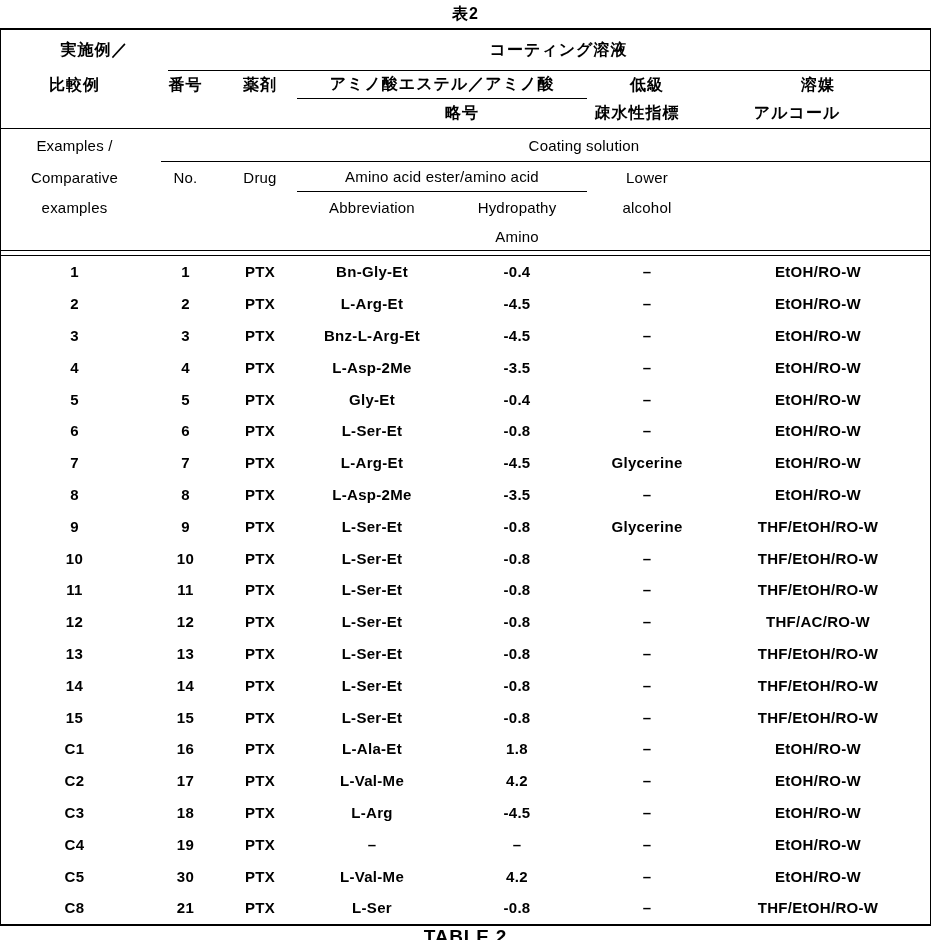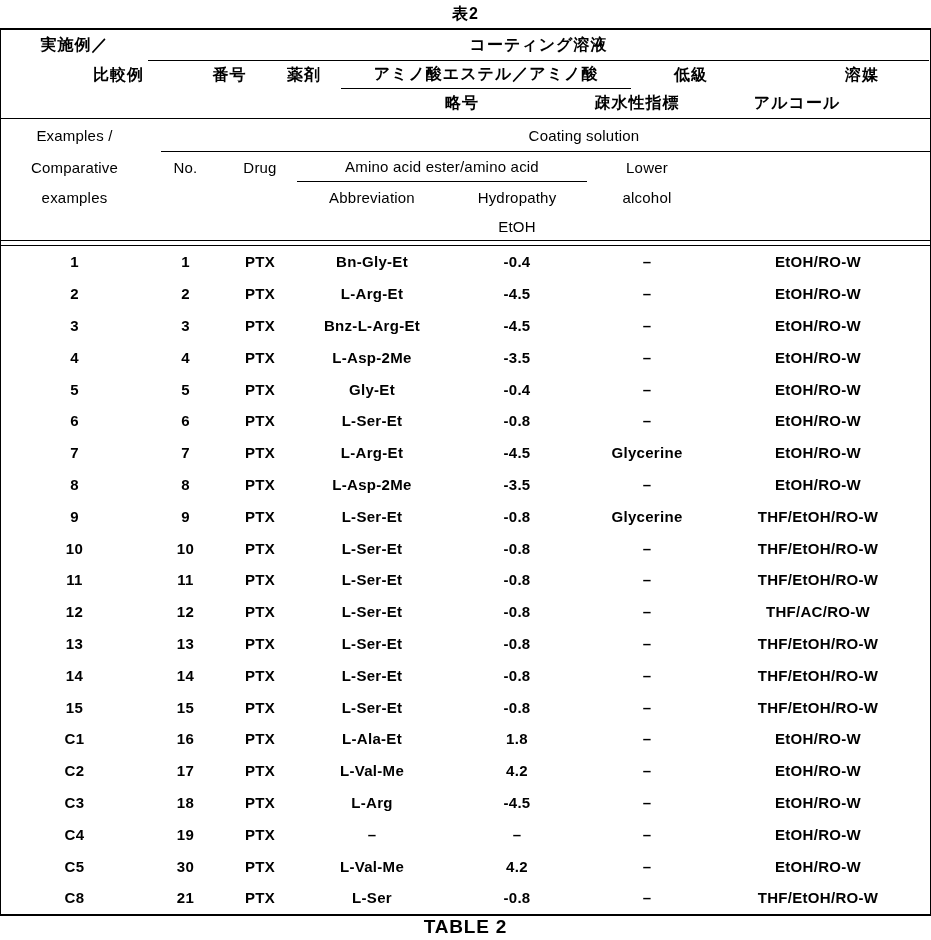--- a/index.html
+++ b/index.html
@@ -32,21 +32,21 @@
   .gc1 { grid-column: 1; } .gc2 { grid-column: 2; } .gc3 { grid-column: 3; }
   .gc4 { grid-column: 4; } .gc5 { grid-column: 5; } .gc6 { grid-column: 6; }
   .gc7 { grid-column: 7; }
   .gc2-8 { grid-column: 2 / 8; }
   .gc4-6 { grid-column: 4 / 6; }
 
   .underline { border-bottom: 1.5px solid #000; }
 
   .jp-header { border-bottom: 1.5px solid #000; }
   .jp { font-size: 16px; font-weight: bold; letter-spacing: 1px; }
-  .jrow1 { height: 31px; } .jrow2 { height: 28px; margin-left: 44px; } .jrow3 { height: 29px; gap: 30px; }
+  .jrow1 { height: 41px; margin-left: 20px; } .jrow2 { height: 28px; } .jrow3 { height: 29px; gap: 30px; }
 
   .en { font-size: 15px; font-weight: normal; letter-spacing: 0.2px; }
   .erow1 { height: 33px; gap: 13px; } .erow2 { height: 30px; }
   .erow3 { height: 31px; } .erow4 { height: 27px; }
 
   .double-rule {
     height: 6px; box-sizing: border-box;
     border-top: 1.5px solid #000; border-bottom: 1.5px solid #000;
   }
 
@@ -99,21 +99,21 @@
         <div class="c gc4-6 en underline">Amino acid ester/amino acid</div>
         <div class="c gc6 en">Lower</div>
       </div>
       <div class="hrow erow3">
         <div class="c gc1 en">examples</div>
         <div class="c gc4 en">Abbreviation</div>
         <div class="c gc5 en">Hydropathy</div>
         <div class="c gc6 en">alcohol</div>
       </div>
       <div class="hrow erow4">
-        <div class="c gc5 en">EtOH</div>
+        <div class="c gc5 en">Amino</div>
       </div>
     </div>
 
     <div class="double-rule"></div>
 
     <div>
   <div class="drow">
     <div class="c gc1 dcell">1</div>
     <div class="c gc2 dcell">1</div>
     <div class="c gc3 dcell">PTX</div>

